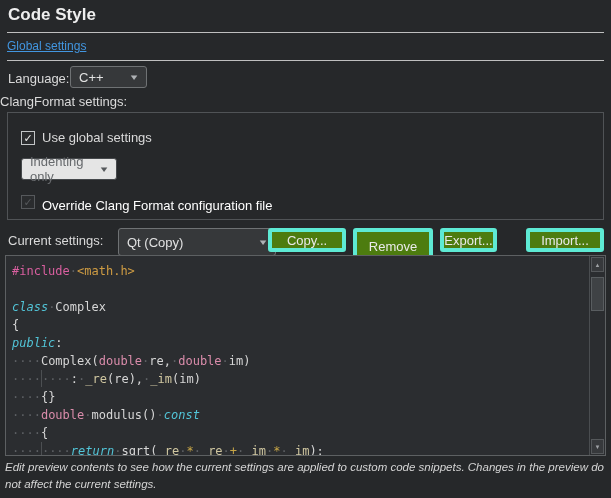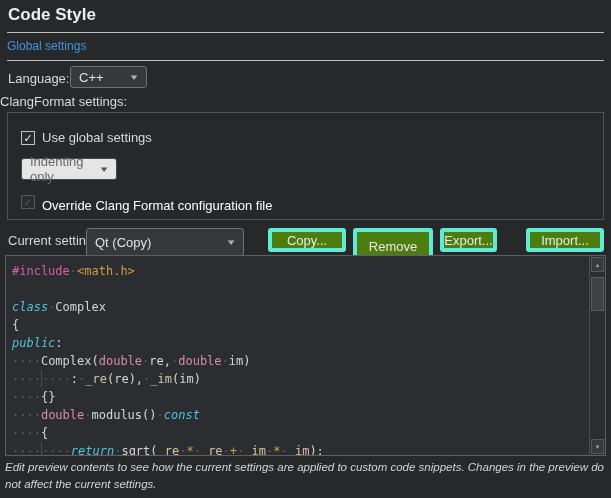--- a/index.html
+++ b/index.html
@@ -10,21 +10,21 @@
     color:#dadada;
     position:relative;
     overflow:hidden;
   }
   .abs { position:absolute; }
 
   .page-title { left:8px; top:5px; font-size:17px; font-weight:bold; color:#eeeeee; }
   .hr { left:7px; width:597px; height:1px; background:#bfbfbf; }
   .hr1 { top:32px; }
   .hr2 { top:60px; }
-  .link { left:7px; top:39px; font-size:12px; color:#4296e0; cursor:pointer; }
+  .link { left:7px; top:39px; font-size:12px; color:#4296e0; text-decoration:underline; cursor:pointer; }
 
   .label { font-size:13px; color:#dadada; }
 
   .combo {
     background:#36383a;
     border:1px solid #6f7274;
     border-radius:3px;
     font-size:13px;
     color:#e2e2e2;
     display:flex; align-items:center;
@@ -124,21 +124,21 @@
     <span>Indenting only</span>
     <span class="arrow">▼</span>
   </div>
   <div class="abs checkbox-row disabled" style="left:13px; top:77px;">
     <span class="cb-box">✓</span>
     <span class="cb-label">Override Clang Format configuration file</span>
   </div>
 </div>
 
 <div class="abs label" style="left:8px; top:233px;">Current settings:</div>
-<div class="abs combo" style="left:86px; top:228px; width:158px; height:28px;">
+<div class="abs combo" style="left:118px; top:228px; width:158px; height:28px;">
   <span>Qt (Copy)</span>
   <span class="arrow">▼</span>
 </div>
 <div class="abs btn" style="left:268px; top:228px; width:78px; height:24px;">Copy...</div>
 <div class="abs btn" style="left:353px; top:228px; width:80px; height:36px;">Remove</div>
 <div class="abs btn" style="left:440px; top:228px; width:57px; height:24px;">Export...</div>
 <div class="abs btn" style="left:526px; top:228px; width:78px; height:24px;">Import...</div>
 
 <div class="abs editor">
   <div class="code-pane"><div class="code-line"><span class="tok-pp">#include</span><span class="tok-ws">·</span><span class="tok-inc">&lt;math.h&gt;</span></div><div class="code-line"></div><div class="code-line"><span class="tok-kw">class</span><span class="tok-ws">·</span><span class="tok-id">Complex</span></div><div class="code-line"><span class="tok-id">{</span></div><div class="code-line"><span class="tok-kw">public</span><span class="tok-id">:</span></div><div class="code-line"><span class="tok-ws">····</span><span class="tok-id">Complex(</span><span class="tok-type">double</span><span class="tok-ws">·</span><span class="tok-id">re,</span><span class="tok-ws">·</span><span class="tok-type">double</span><span class="tok-ws">·</span><span class="tok-id">im)</span></div><div class="code-line"><span class="tok-ws">····</span><span class="tok-guide"></span><span class="tok-ws">····</span><span class="tok-id">:</span><span class="tok-ws">·</span><span class="tok-mem">_re</span><span class="tok-id">(re),</span><span class="tok-ws">·</span><span class="tok-mem">_im</span><span class="tok-id">(im)</span></div><div class="code-line"><span class="tok-ws">····</span><span class="tok-id">{}</span></div><div class="code-line"><span class="tok-ws">····</span><span class="tok-type">double</span><span class="tok-ws">·</span><span class="tok-id">modulus()</span><span class="tok-ws">·</span><span class="tok-kw">const</span></div><div class="code-line"><span class="tok-ws">····</span><span class="tok-id">{</span></div><div class="code-line"><span class="tok-ws">····</span><span class="tok-guide"></span><span class="tok-ws">····</span><span class="tok-kw">return</span><span class="tok-ws">·</span><span class="tok-id">sqrt(</span><span class="tok-mem">_re</span><span class="tok-ws">·</span><span class="tok-op">*</span><span class="tok-ws">·</span><span class="tok-mem">_re</span><span class="tok-ws">·</span><span class="tok-op">+</span><span class="tok-ws">·</span><span class="tok-mem">_im</span><span class="tok-ws">·</span><span class="tok-op">*</span><span class="tok-ws">·</span><span class="tok-mem">_im</span><span class="tok-id">);</span></div></div>

